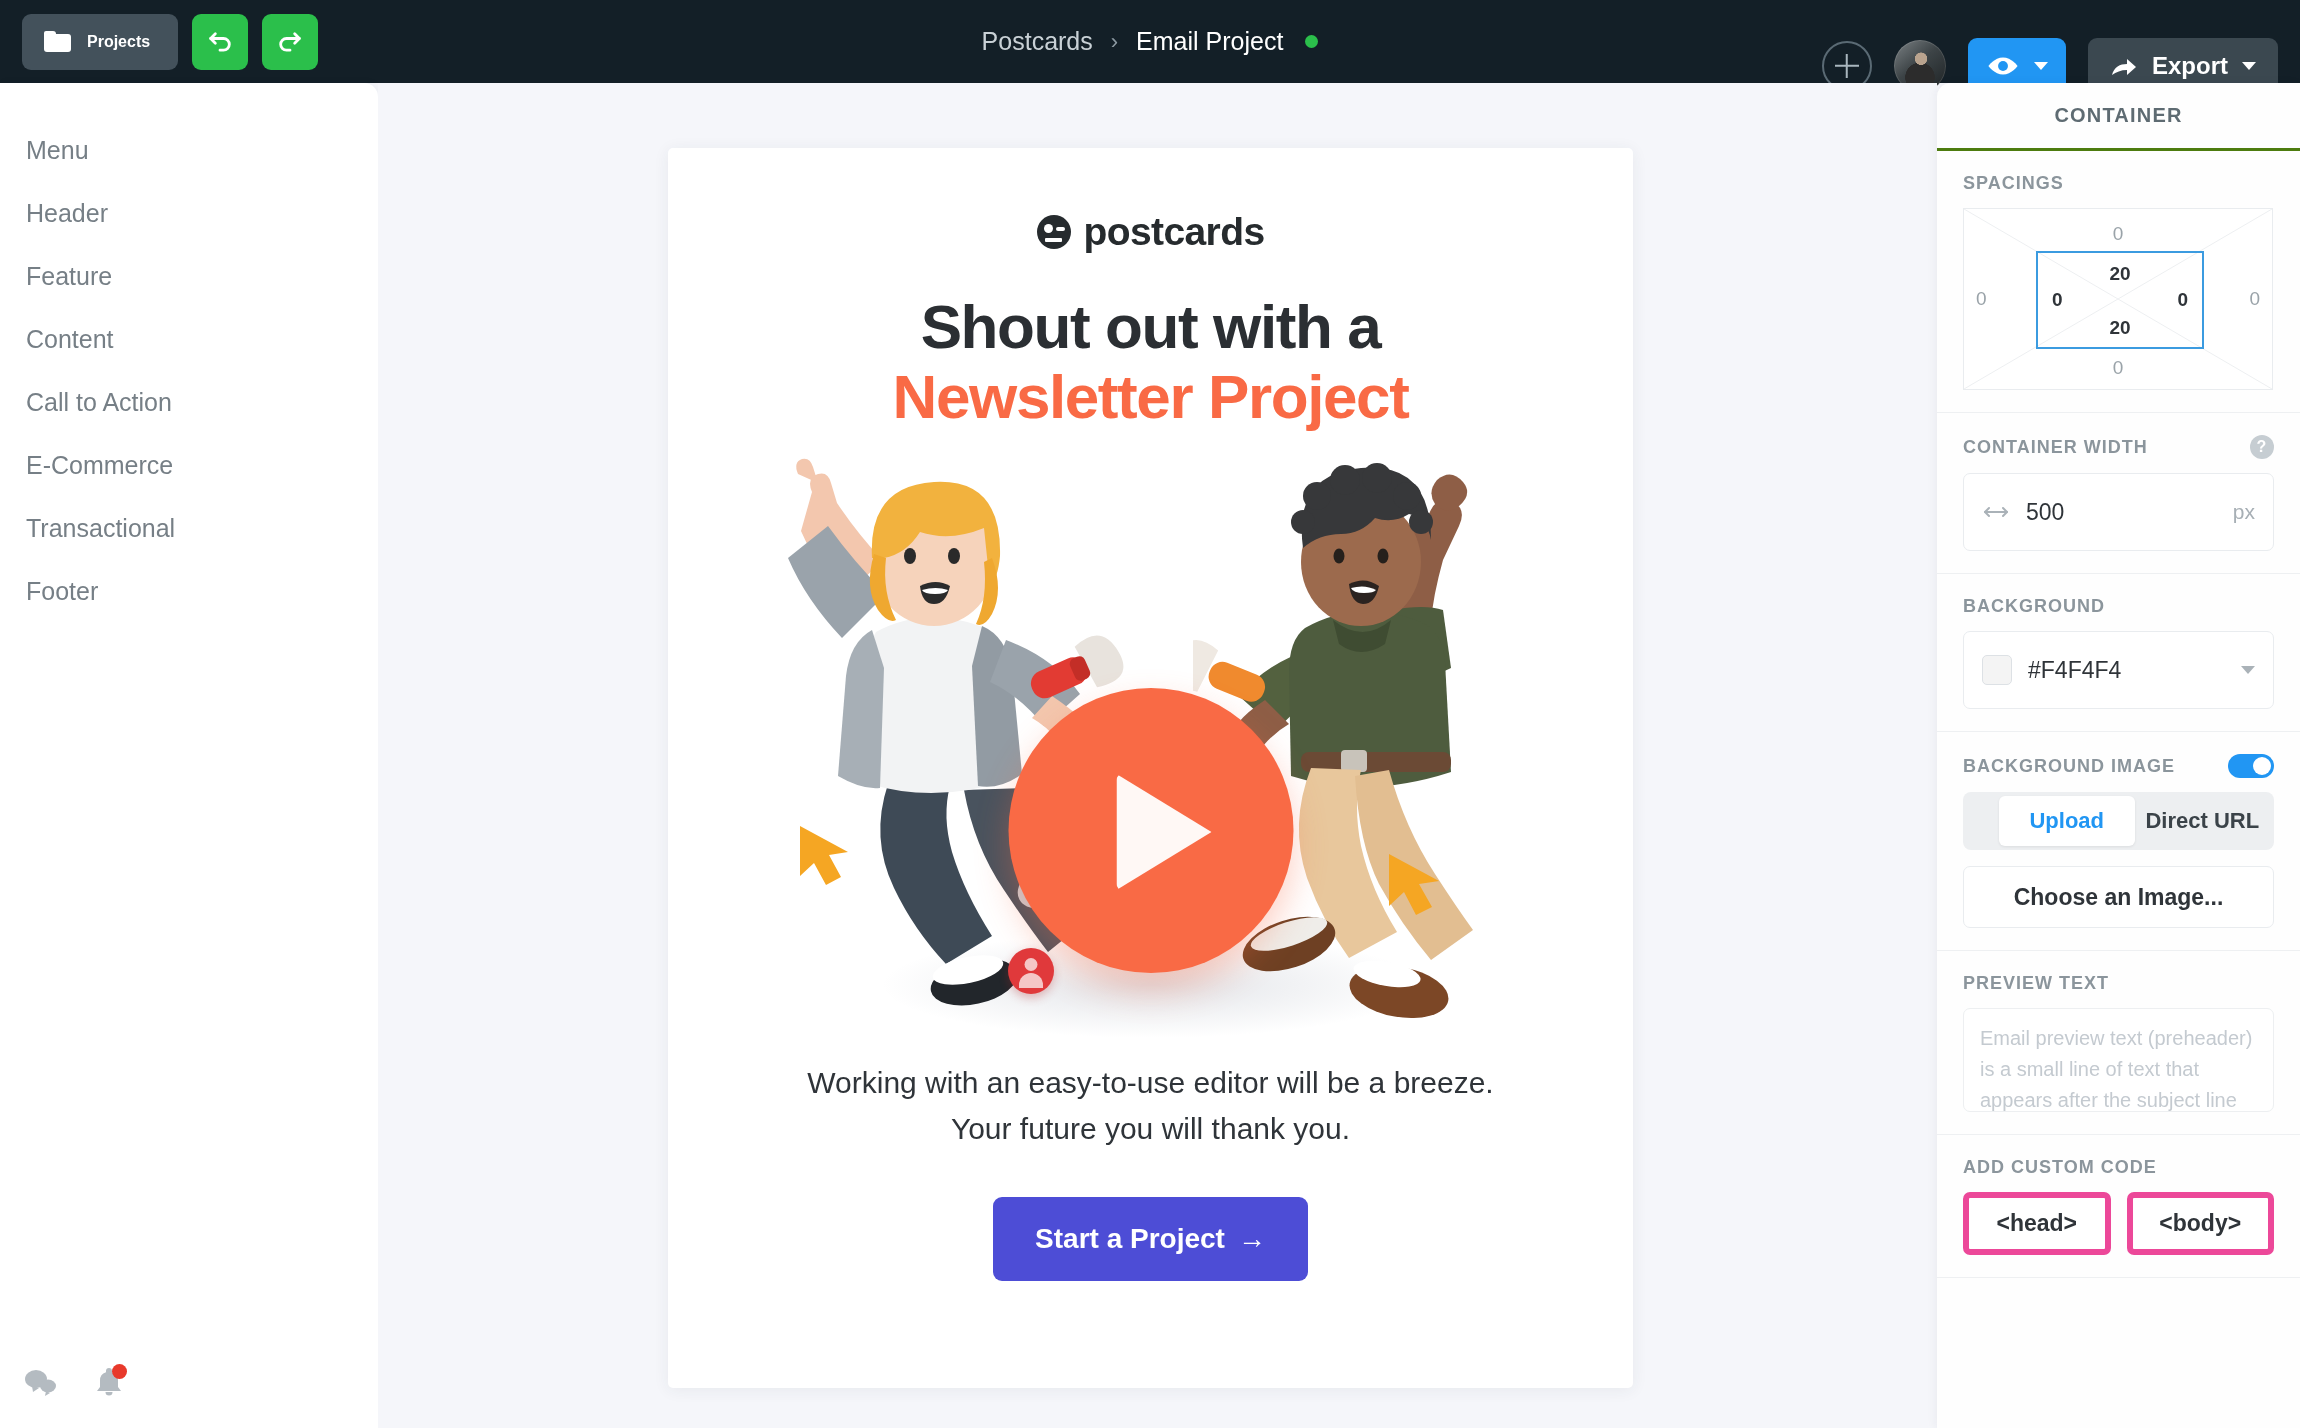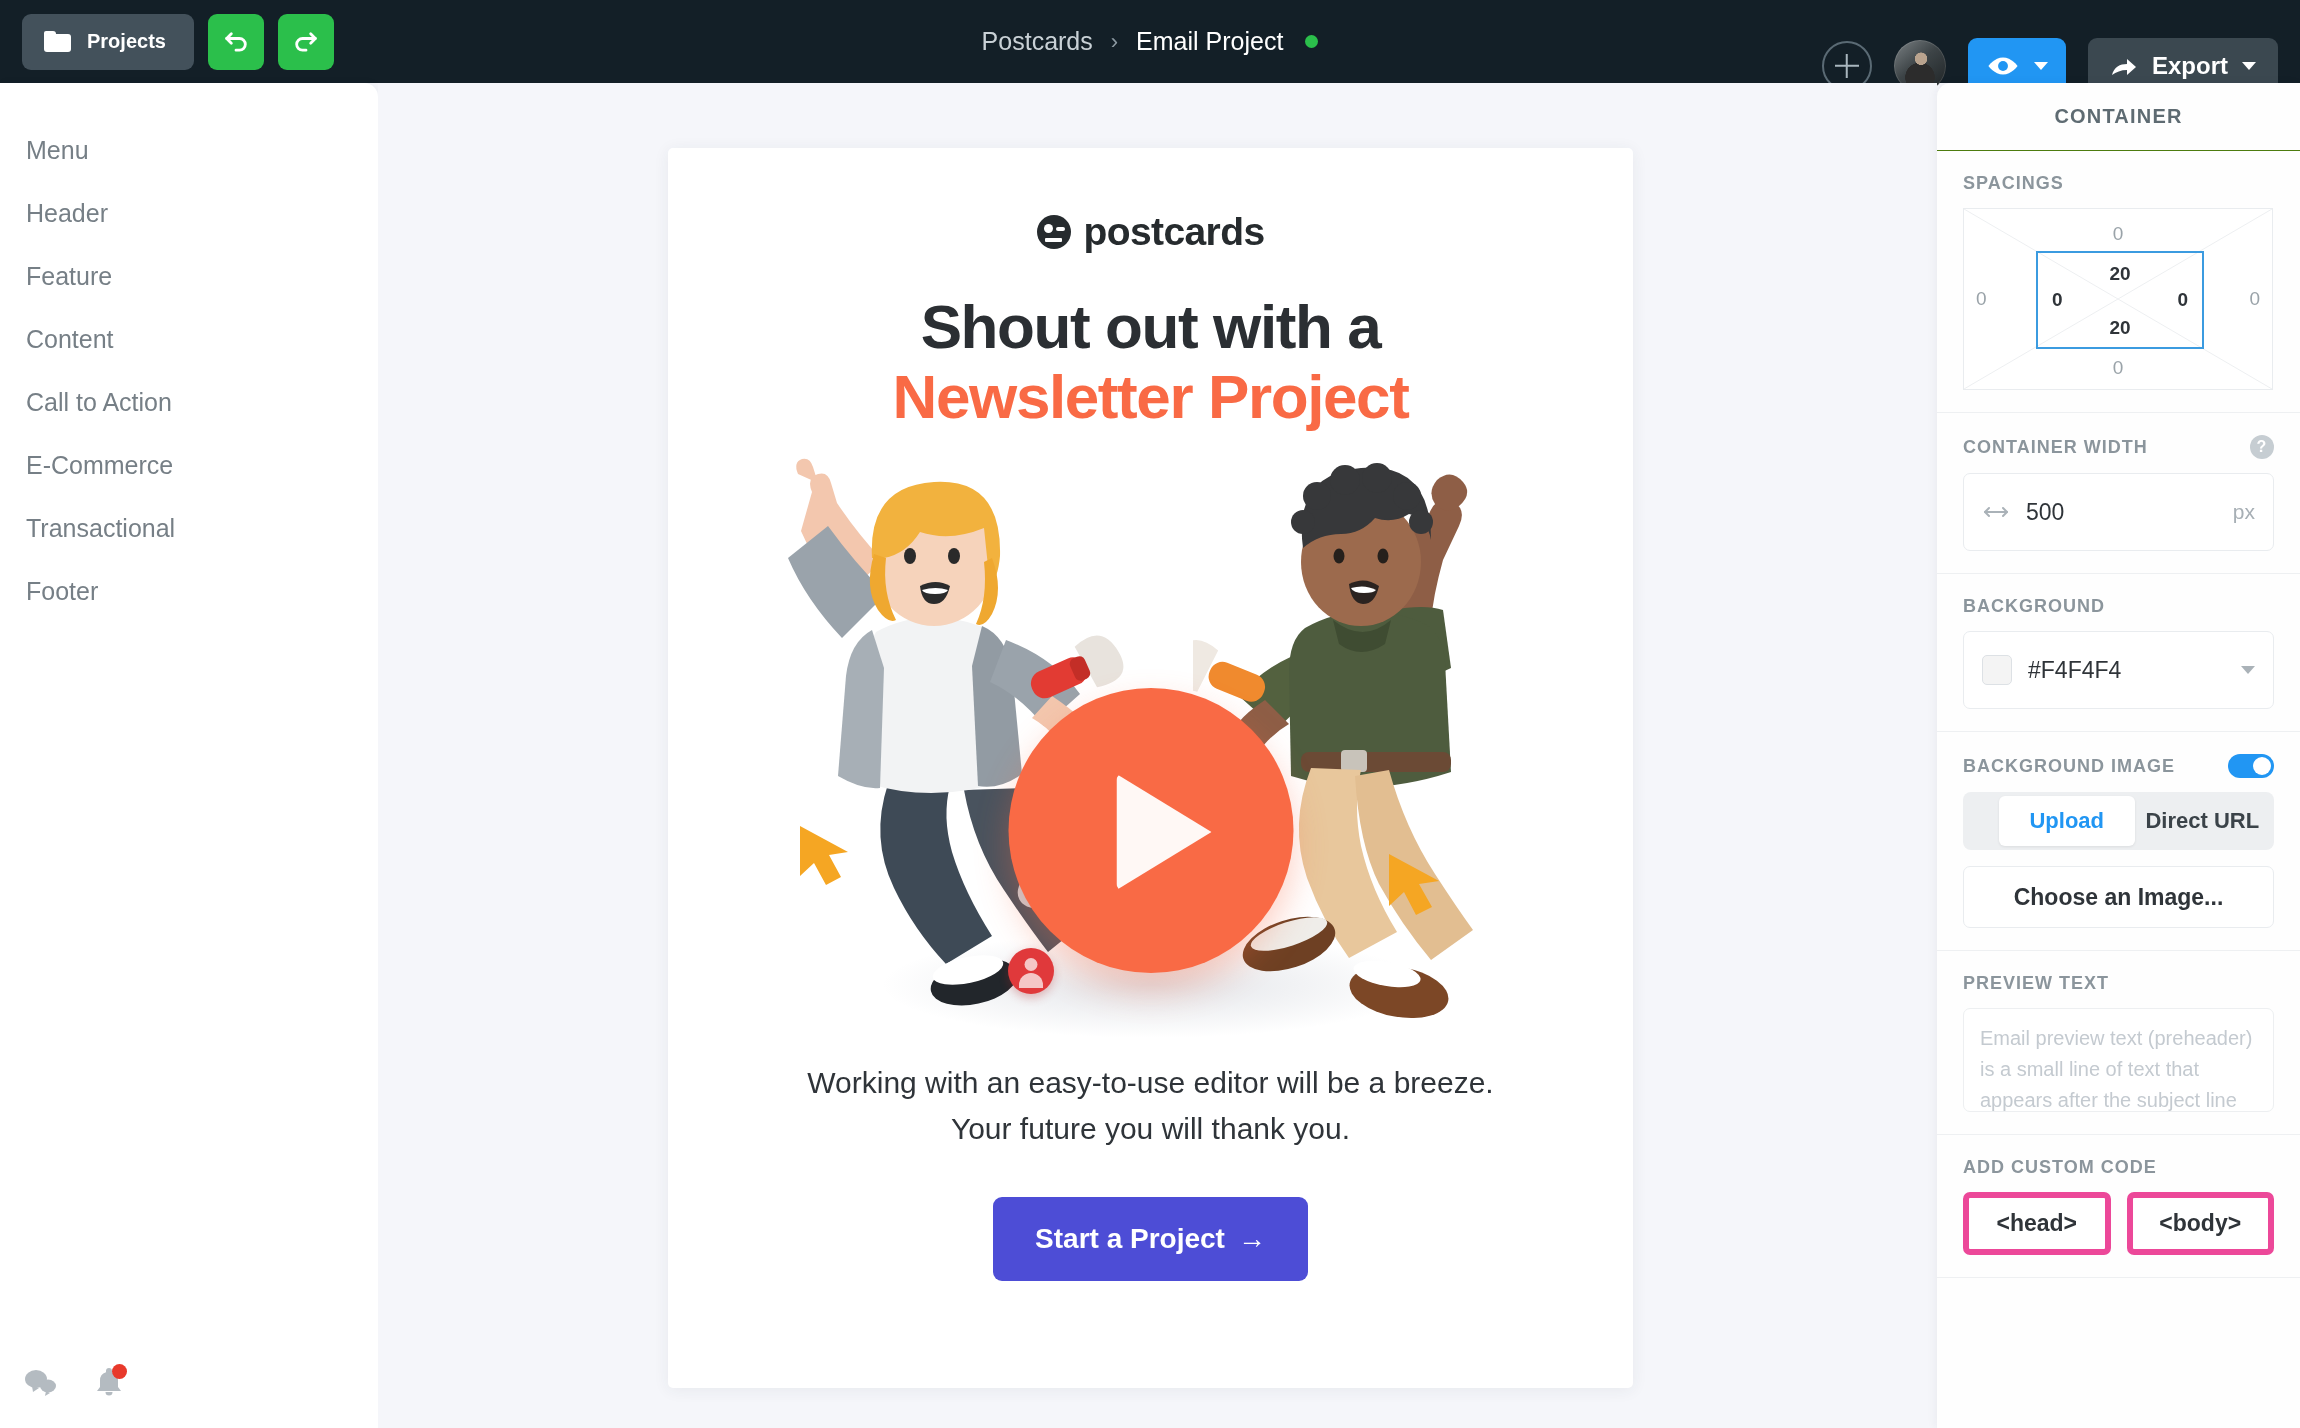--- a/index.html
+++ b/index.html
@@ -15,21 +15,21 @@
     position: absolute; top: 0; left: 0;
     width: 2300px; height: 83px;
     background: #131F27;
     display: flex; align-items: center;
   }
   .tb-left { display: flex; align-items: center; gap: 14px; padding-left: 22px; }
   .projects-btn {
     display: flex; align-items: center; gap: 16px;
     height: 56px; padding: 0 28px 0 22px;
     background: #43515B; border-radius: 9px;
-    color: #fff; font-size: 20px; font-weight: bold;
+    color: #fff; font-size: 16px; font-weight: bold;
     cursor: pointer; white-space: nowrap;
   }
   .folder-ico { width: 27px; height: 21px; position: relative; flex: 0 0 auto; }
   .folder-ico::before {
     content: ""; position: absolute; left: 0; top: 3px;
     width: 27px; height: 18px; background: #fff; border-radius: 2px 3px 3px 3px;
   }
   .folder-ico::after {
     content: ""; position: absolute; left: 0; top: 0px;
     width: 12px; height: 5px; background: #fff; border-radius: 2px 3px 0 0;
@@ -200,21 +200,21 @@
   .rpanel {
     position: absolute; right: 0; top: 83px;
     width: 363px; height: 1345px;
     background: #FEFEFE; border-top-left-radius: 14px;
     box-shadow: -2px 0 10px rgba(30,40,60,.05);
     overflow: hidden;
   }
   .rp-title {
     height: 68px; display: flex; align-items: center; justify-content: center;
     font-size: 20px; font-weight: bold; letter-spacing: 1.2px; color: #5E6B72;
-    border-bottom: 1px solid #4d7c0f;
+    border-bottom: 3px solid #4d7c0f;
   }
   .rp-sec { padding: 22px 26px 22px 26px; border-bottom: 1px solid #EEF0F2; }
   .rp-label {
     font-size: 18px; font-weight: bold; letter-spacing: 1px; color: #8B959C;
     margin-bottom: 14px; display: flex; align-items: center; justify-content: space-between;
   }
   .help-ico {
     width: 24px; height: 24px; border-radius: 50%; background: #C6CDD2; color: #fff;
     font-size: 16px; font-weight: bold; display: flex; align-items: center; justify-content: center;
     cursor: pointer;

